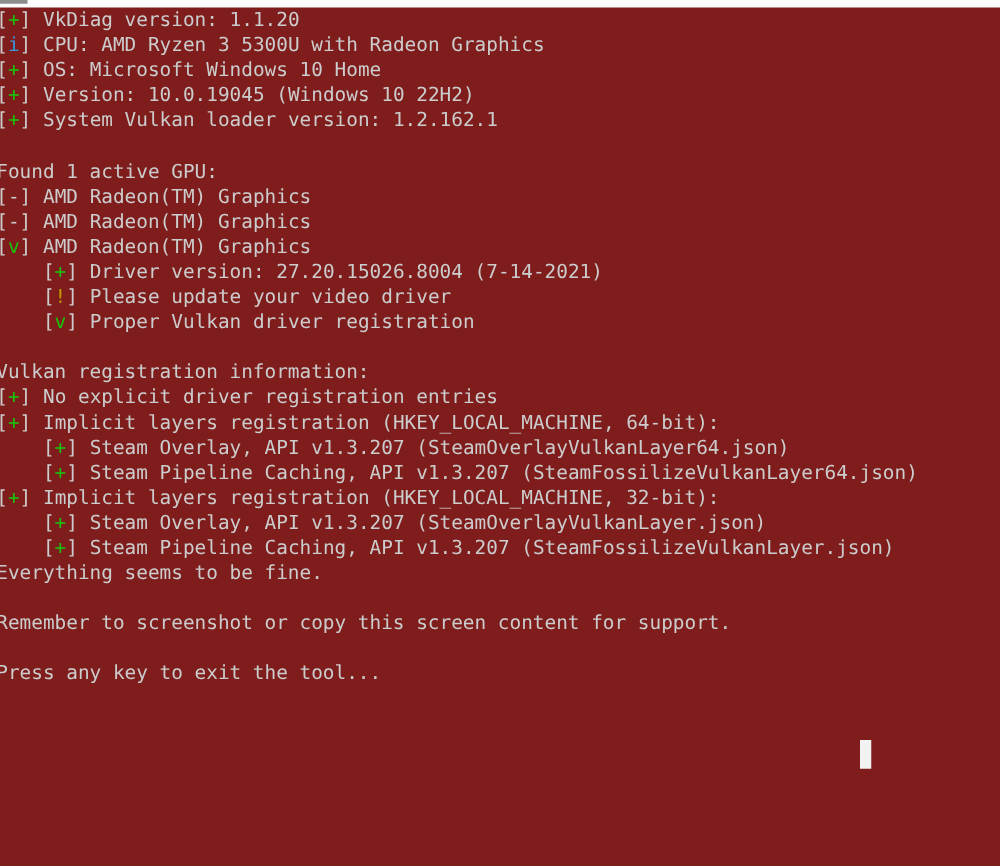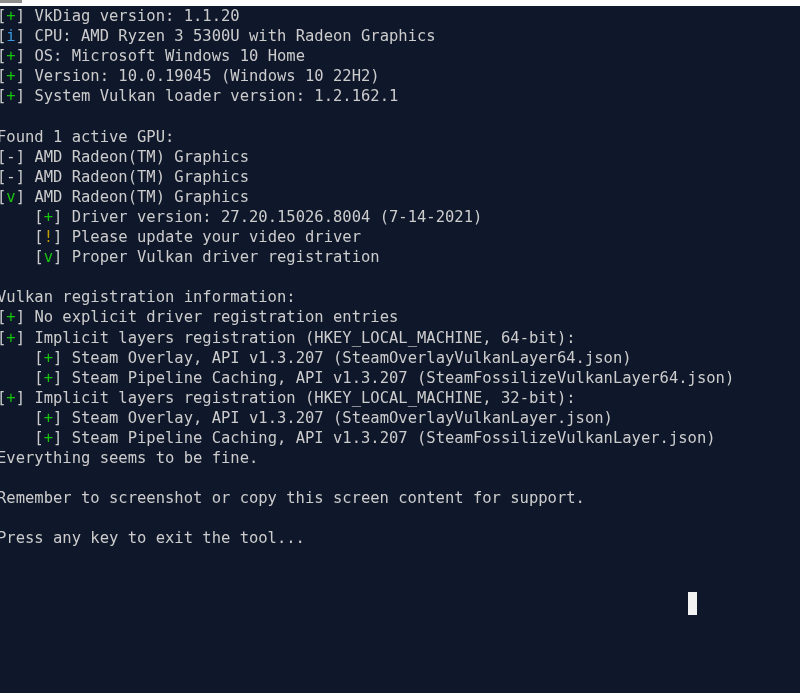--- a/index.html
+++ b/index.html
@@ -5,21 +5,21 @@
 <style>
   html, body {
     margin: 0;
     padding: 0;
     background: #0c0c0c;
   }
   #console-window {
     position: relative;
     width: 800px;
     height: 693px;
-    background: #0f172a;
+    background: #7f1d1d;
     overflow: hidden;
     font-family: "DejaVu Sans Mono", "Liberation Mono", monospace;
   }
   
   #top-clipped-strip {
     position: absolute;
     left: 0;
     top: 0;
     width: 800px;
     height: 6px;

